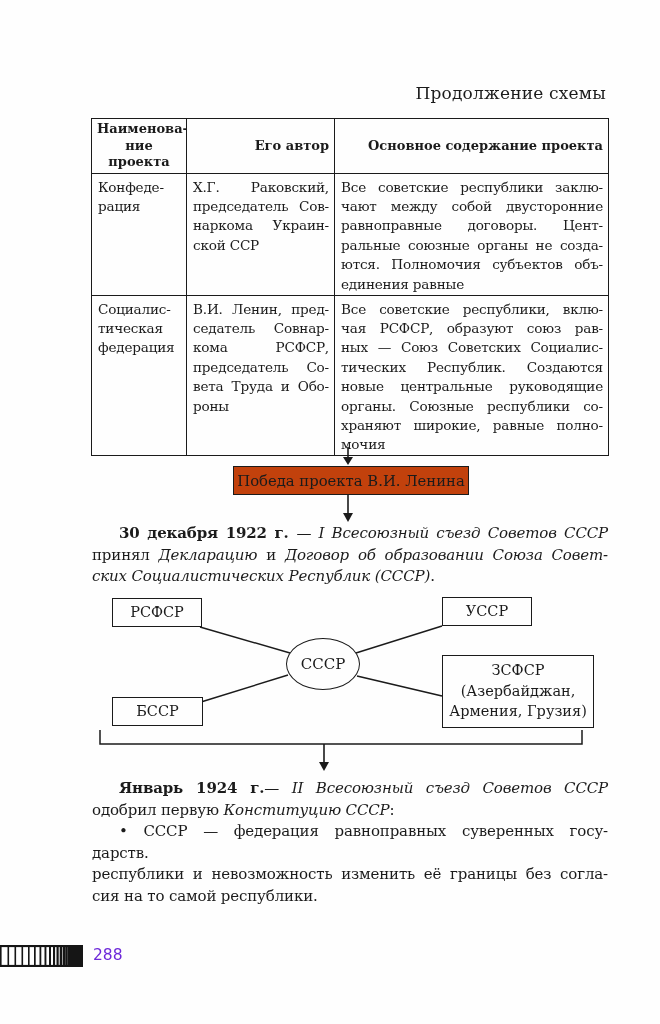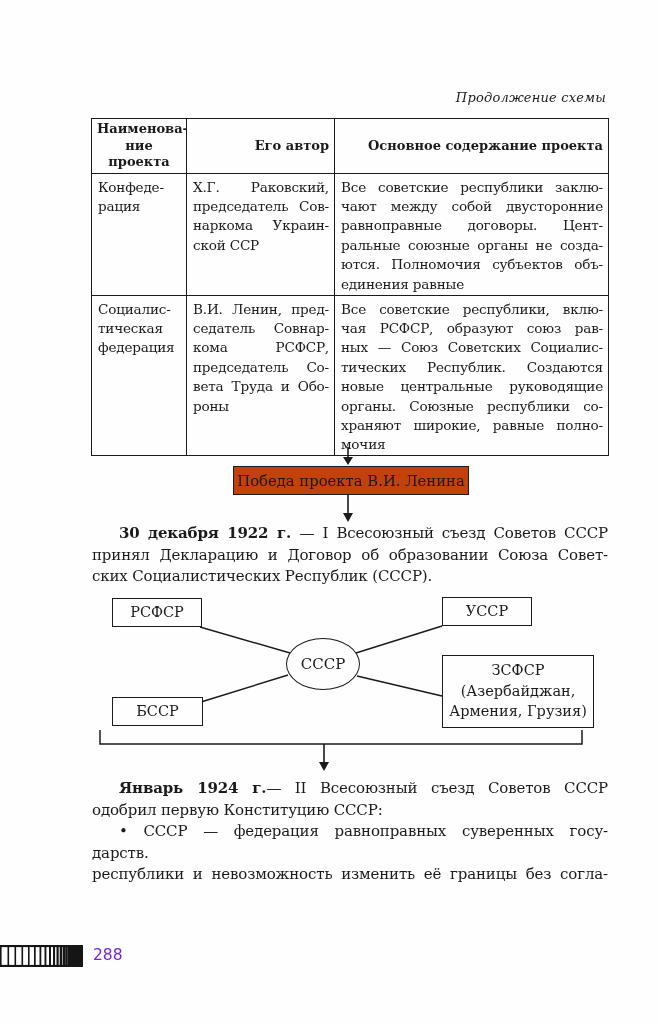--- a/index.html
+++ b/index.html
@@ -2,36 +2,36 @@
 <html><head>
 <meta charset="utf-8">
 <style>
   html,body{margin:0;padding:0;background:#e9e9e9;}
   .page{
     position:relative;width:660px;height:1024px;background:#fefefe;
     font-family:"DejaVu Serif", "Liberation Serif", serif;color:#1b1b1b;
     overflow:hidden;margin:0 auto;
   }
   
-  .hdr-note{position:absolute;top:90px;right:54px;font-style:italic;font-size:13px;letter-spacing:.2px;}
+  .hdr-note{position:absolute;top:83px;right:54px;font-size:17px;letter-spacing:.2px;}
 
   
   table.ptable{position:absolute;left:91px;top:118px;width:517px;border-collapse:collapse;table-layout:fixed;}
   .ptable th,.ptable td{border:1.7px solid #1b1b1b;overflow:hidden;}
   .ptable th{font-size:13px;font-weight:bold;vertical-align:middle;padding:2px 5px;line-height:16.5px;}
   .ptable th.c{text-align:right;}
   .ptable td{font-size:13.6px;line-height:19.4px;vertical-align:top;padding:4px 5px 0 6px;letter-spacing:-0.2px;}
   tr.hrow{height:50px;} tr.r1{height:122px;} tr.r2{height:158px;}
 
   
   .tline,.rline{white-space:normal;}
   .just{text-align:justify;text-align-last:justify;}
   .ind{text-indent:27px;}
   .s-b{font-weight:bold;}
-  .s-i{}
+  .s-i{font-style:italic;}
   .s-r{font-style:normal;font-weight:normal;}
 
   
   .varrow{position:absolute;}
 
   
   .wbox{
     position:absolute;left:233px;top:466px;width:234px;height:27px;
     border:1.6px solid #1b1b1b;display:flex;align-items:center;justify-content:center;
     font-size:14.8px;background:#c2410c;
@@ -182,20 +182,21 @@
         <div class="tline">Армения, Грузия)</div>
       </div>
   </div>
 
   <div class="para p2">
       <div class="rline just ind"><span class="s-b">Январь 1924 г.</span><span class="s-i">— II Всесоюзный съезд Советов СССР</span></div>
       <div class="rline"><span class="s-r">одобрил первую </span><span class="s-i">Конституцию СССР</span><span class="s-r">:</span></div>
       <div class="rline just ind"><span class="s-r">• СССР — федерация равноправных суверенных госу-</span></div>
       <div class="rline"><span class="s-r">дарств.</span></div>
       <div class="rline just"><span class="s-r">республики и невозможность изменить её границы без согла-</span></div>
+      <div class="rline"><span class="s-r">сия на то самой республики.</span></div>
     </div>
 
   <svg class="barcode" width="83" height="22">
     <rect x="0" y="0" width="83" height="2.1" fill="#151515"></rect>
     <rect x="0" y="19.9" width="83" height="2.1" fill="#151515"></rect>
     <rect x="0" y="0" width="1.6" height="22" fill="#151515"></rect>
     <rect x="7.5" y="0" width="1.6" height="22" fill="#151515"></rect>
     <rect x="14.5" y="0" width="1.6" height="22" fill="#151515"></rect>
     <rect x="21.5" y="0" width="1.6" height="22" fill="#151515"></rect>
     <rect x="28" y="0" width="1.6" height="22" fill="#151515"></rect>

